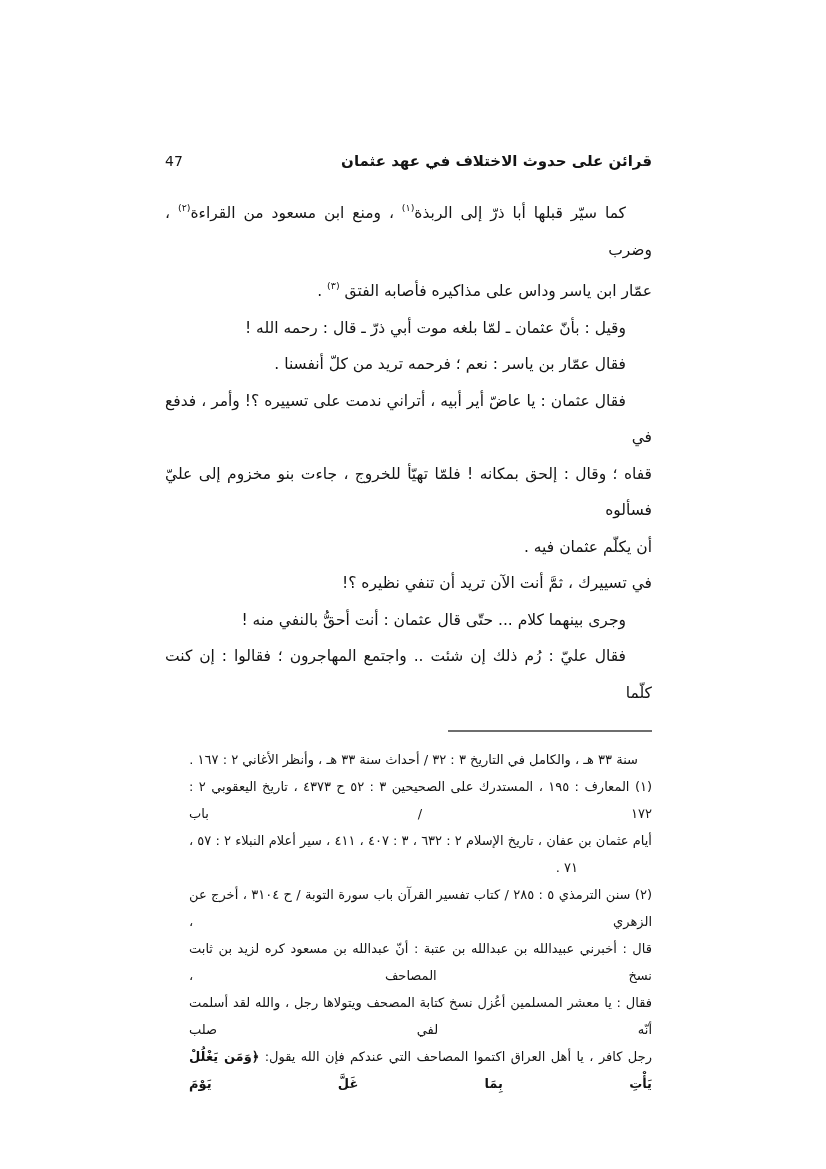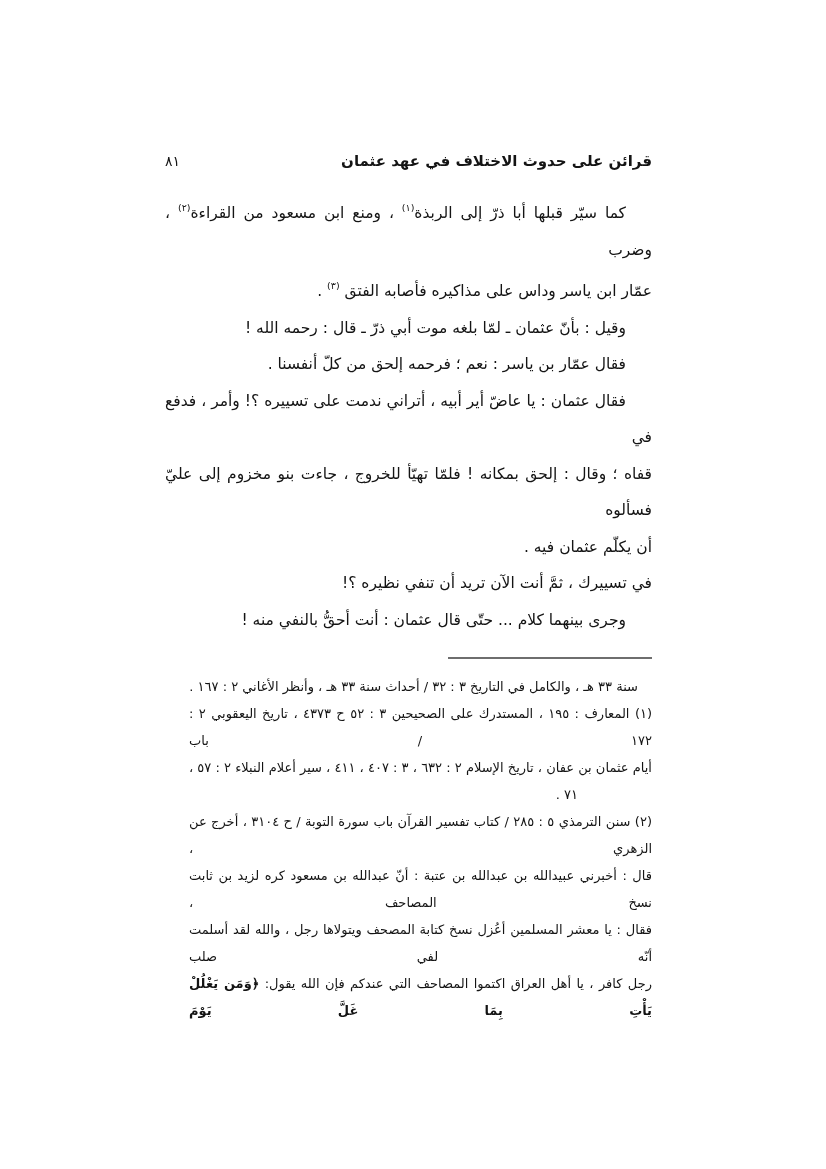--- a/index.html
+++ b/index.html
@@ -34,33 +34,34 @@
 
   .sup  { font-size:9.5px; vertical-align:7px; }
   .bold { font-weight:bold; }
 </style>
 </head>
 <body>
 
 <div class="page">
   <div class="header">
     <div class="htitle">قرائن على حدوث الاختلاف في عهد عثمان</div>
-    <div class="pnum">٨١</div>
+    <div class="pnum">47</div>
   </div>
 
   <div class="btext" id="body-text">
       <div class="bline first j"><span>كما سيّر قبلها أبا ذرّ إلى الربذة</span><span class="sup">(١)</span><span> ، ومنع ابن مسعود من القراءة</span><span class="sup">(٢)</span><span> ، وضرب</span></div>
       <div class="bline"><span>عمّار ابن ياسر وداس على مذاكيره فأصابه الفتق </span><span class="sup">(٣)</span><span> .</span></div>
       <div class="bline first"><span>وقيل : بأنّ عثمان ـ لمّا بلغه موت أبي ذرّ ـ قال : رحمه الله !</span></div>
-      <div class="bline first"><span>فقال عمّار بن ياسر : نعم ؛ فرحمه إلحق من كلّ أنفسنا .</span></div>
+      <div class="bline first"><span>فقال عمّار بن ياسر : نعم ؛ فرحمه تريد من كلّ أنفسنا .</span></div>
       <div class="bline first j"><span>فقال عثمان : يا عاضّ أير أبيه ، أتراني ندمت على تسييره ؟! وأمر ، فدفع في</span></div>
       <div class="bline j"><span>قفاه ؛ وقال : إلحق بمكانه ! فلمّا تهيّأ للخروج ، جاءت بنو مخزوم إلى عليّ فسألوه</span></div>
       <div class="bline"><span>أن يكلّم عثمان فيه .</span></div>
       <div class="bline"><span>في تسييرك ، ثمَّ أنت الآن تريد أن تنفي نظيره ؟!</span></div>
       <div class="bline first"><span>وجرى بينهما كلام ... حتّى قال عثمان : أنت أحقُّ بالنفي منه !</span></div>
+      <div class="bline first j"><span>فقال عليّ : رُم ذلك إن شئت .. واجتمع المهاجرون ؛ فقالوا : إن كنت كلّما</span></div>
     </div>
 
   <div class="sep"></div>
 
   <div class="fnotes" id="footnotes">
       <div class="fline fn-open"><span>سنة ٣٣ هـ ، والكامل في التاريخ ٣ : ٣٢ / أحداث سنة ٣٣ هـ ، وأنظر الأغاني ٢ : ١٦٧ .</span></div>
       <div class="fline j"><span>(١) المعارف : ١٩٥ ، المستدرك على الصحيحين ٣ : ٥٢ ح ٤٣٧٣ ، تاريخ اليعقوبي ٢ : ١٧٢ / باب</span></div>
       <div class="fline j"><span>أيام عثمان بن عفان ، تاريخ الإسلام ٢ : ٦٣٢ ، ٣ : ٤٠٧ ، ٤١١ ، سير أعلام النبلاء ٢ : ٥٧ ،</span></div>
       <div class="fline fn-short"><span>٧١ .</span></div>
       <div class="fline j"><span>(٢) سنن الترمذي ٥ : ٢٨٥ / كتاب تفسير القرآن باب سورة التوبة / ح ٣١٠٤ ، أخرج عن الزهري ،</span></div>

